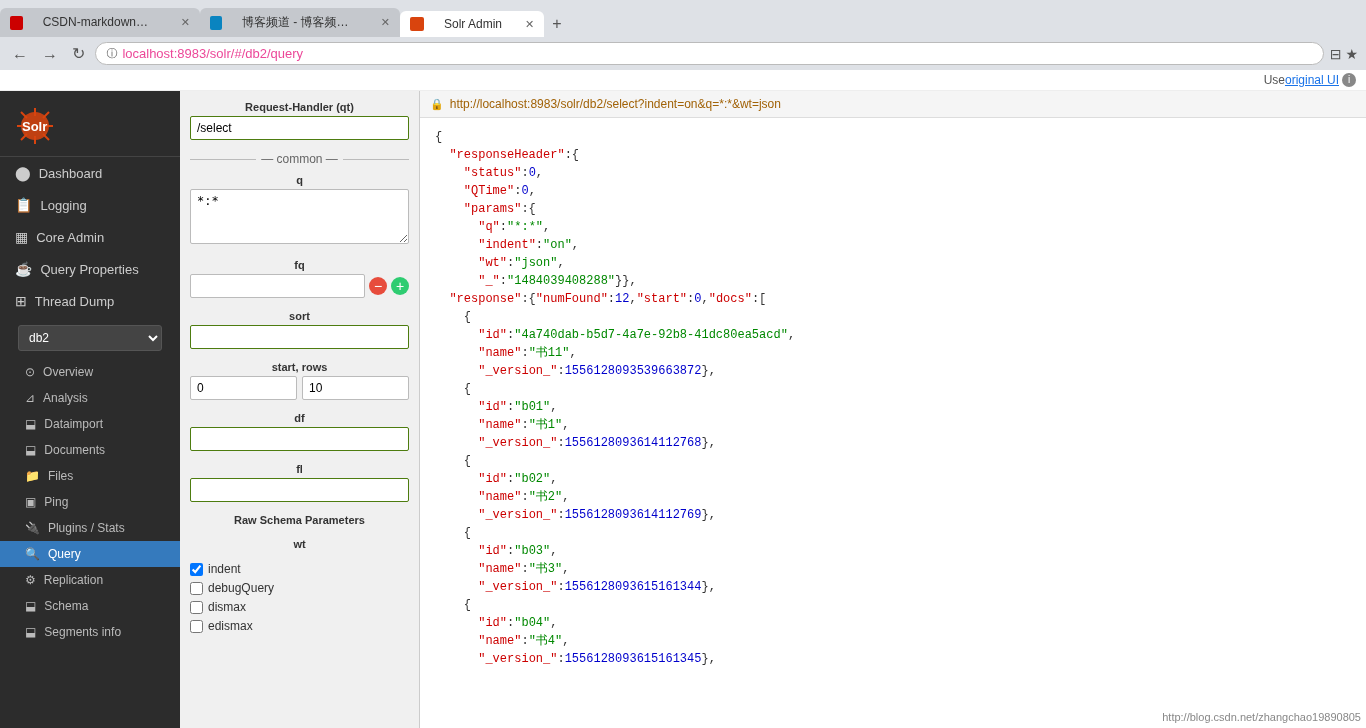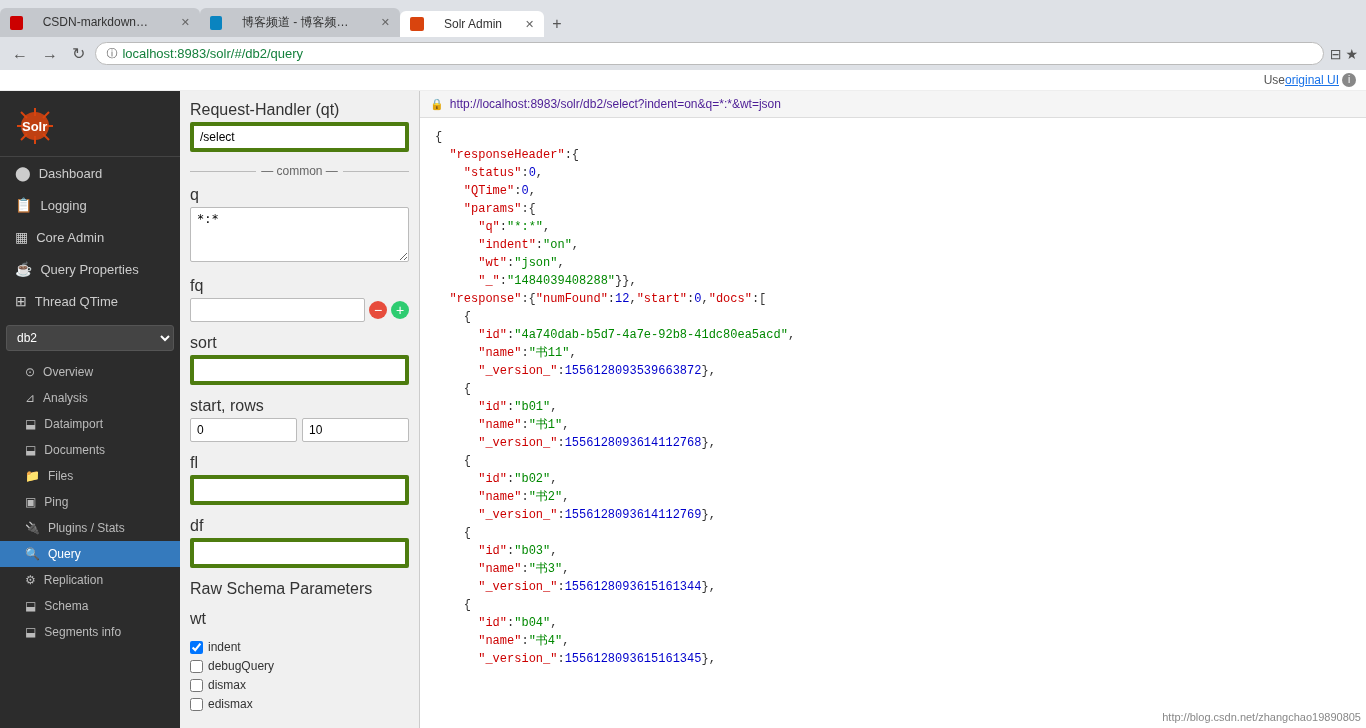--- a/index.html
+++ b/index.html
@@ -16,46 +16,46 @@
     .tab-favicon.blog { background: #0a84c0; }
     .tab-favicon.solr { background: #d9440e; }
     .tab-title { font-size: 12px; white-space: nowrap; overflow: hidden; text-overflow: ellipsis; max-width: 140px; }
     .tab-close { font-size: 11px; color: #666; cursor: pointer; margin-left: 3px; }
     .tab-add { padding: 4px 8px; color: #555; cursor: pointer; font-size: 16px; }
 
     .address-bar { display: flex; align-items: center; padding: 5px 8px; background: #dee1e6; gap: 6px; }
     .nav-btn { background: none; border: none; cursor: pointer; font-size: 16px; color: #555; padding: 2px 4px; }
     .url-box { flex: 1; display: flex; align-items: center; background: #fff; border: 1px solid #bbb; border-radius: 20px; padding: 3px 10px; gap: 5px; }
     .url-icon { font-size: 11px; color: #555; }
-    .url-text { font-size: 13px; color: #15803d; flex: 1; }
+    .url-text { font-size: 13px; color: #ec4899; flex: 1; }
     .address-right { display: flex; gap: 4px; }
     .addr-btn { background: none; border: none; cursor: pointer; font-size: 14px; color: #555; }
 
     
     .app-body { display: flex; height: calc(728px - 72px); }
 
     
     .sidebar { width: 180px; background: #2c2c2c; color: #ccc; overflow-y: auto; flex-shrink: 0; }
     .sidebar-logo { padding: 15px 15px 10px; display: flex; align-items: center; gap: 8px; border-bottom: 1px solid #444; }
 
     .sidebar-item { display: flex; align-items: center; padding: 8px 15px; cursor: pointer; gap: 8px; font-size: 13px; color: #ccc; }
     .sidebar-icon { font-size: 14px; }
 
-    .sidebar-section { padding: 8px 6px; }
+    .sidebar-section { padding: 8px 18px; }
     .core-select { width: 100%; background: #444; border: 1px solid #555; color: #fff; padding: 4px 6px; border-radius: 3px; font-size: 12px; }
 
     .sub-items { padding-left: 0; }
     .sub-item { display: flex; align-items: center; padding: 6px 15px 6px 25px; cursor: pointer; gap: 8px; font-size: 12px; color: #bbb; }
     .sub-item.active { background: #357abd; color: #fff; }
 
     
     .center-panel { width: 240px; background: #f0f0f0; border-right: 1px solid #ccc; overflow-y: auto; flex-shrink: 0; padding: 10px; }
     .form-group { margin-bottom: 12px; }
-    .form-label { font-size: 16px; font-weight: normal; margin-bottom: 3px; display: block; color: #333; }
-    .form-input { width: 100%; padding: 4px 6px; border: 4px solid #4d7c0f; border-radius: 2px; font-size: 12px; background: #fff; }
+    .form-label { font-size: 11px; font-weight: bold; margin-bottom: 3px; display: block; color: #333; text-align: center; }
+    .form-input { width: 100%; padding: 4px 6px; border: 1px solid #4d7c0f; border-radius: 2px; font-size: 12px; background: #fff; }
     .form-textarea { width: 100%; padding: 4px 6px; border: 1px solid #bbb; border-radius: 2px; font-size: 12px; background: #fff; height: 55px; resize: vertical; }
     .section-divider { display: flex; align-items: center; gap: 5px; margin: 8px 0; font-size: 12px; color: #666; }
     .divider-line { flex: 1; height: 1px; background: #bbb; }
 
     .fq-row { display: flex; align-items: center; gap: 4px; }
     .fq-input { flex: 1; padding: 4px 6px; border: 1px solid #bbb; border-radius: 2px; font-size: 12px; background: #fff; }
     .btn-minus { background: #e74c3c; color: #fff; border: none; border-radius: 50%; width: 18px; height: 18px; cursor: pointer; font-size: 14px; line-height: 1; display: flex; align-items: center; justify-content: center; }
     .btn-plus { background: #2ecc71; color: #fff; border: none; border-radius: 50%; width: 18px; height: 18px; cursor: pointer; font-size: 14px; line-height: 1; display: flex; align-items: center; justify-content: center; }
 
     .start-rows { display: flex; gap: 5px; }
@@ -63,21 +63,21 @@
 
     .wt-select { width: 100%; padding: 4px 6px; border: 1px solid #bbb; border-radius: 2px; font-size: 12px; background: #fff; }
 
     .checkbox-row { display: flex; align-items: center; gap: 5px; font-size: 12px; margin-bottom: 5px; }
     .checkbox-row input { cursor: pointer; }
 
     
     .result-panel { flex: 1; background: #fff; overflow: auto; }
     .result-url-bar { background: #f5f5f5; border-bottom: 1px solid #ddd; padding: 6px 10px; display: flex; align-items: center; gap: 6px; }
     .result-url-icon { font-size: 11px; color: #888; }
-    .result-url-text { font-size: 12px; color: #4c1d95; }
+    .result-url-text { font-size: 12px; color: #a16207; }
 
     .json-output { padding: 10px 15px; font-family: 'Courier New', monospace; font-size: 12px; line-height: 1.5; white-space: pre; color: #333; }
     .json-key { color: #c00; }
     .json-string { color: #080; }
     .json-number { color: #00c; }
     .json-bracket { color: #333; }
 
     .top-bar { display: flex; justify-content: flex-end; padding: 3px 10px; background: #fff; font-size: 12px; color: #555; border-bottom: 1px solid #eee; }
     .original-ui-link { color: #1a73e8; cursor: pointer; text-decoration: underline; }
     .info-icon { display: inline-block; width: 14px; height: 14px; border-radius: 50%; background: #888; color: #fff; font-size: 10px; text-align: center; line-height: 14px; cursor: pointer; margin-left: 3px; }
@@ -154,21 +154,21 @@
     <div class="sidebar-item">
       <span class="sidebar-icon">▦</span>
       <span>Core Admin</span>
     </div>
     <div class="sidebar-item">
       <span class="sidebar-icon">☕</span>
       <span>Query Properties</span>
     </div>
     <div class="sidebar-item">
       <span class="sidebar-icon">⊞</span>
-      <span>Thread QTime</span>
+      <span>Thread Dump</span>
     </div>
 
     <div class="sidebar-section">
       <select class="core-select">
         <option>db2</option>
       </select>
     </div>
 
     <div class="sub-items">
       <div class="sub-item">
@@ -251,26 +251,26 @@
 
     <div class="form-group">
       <label class="form-label">start, rows</label>
       <div class="start-rows">
         <input class="form-input" type="text" value="0" style="">
         <input class="form-input" type="text" value="10" style="">
       </div>
     </div>
 
     <div class="form-group">
+      <label class="form-label">df</label>
+      <input class="form-input" type="text" style="">
+    </div>
+
+    <div class="form-group">
       <label class="form-label">fl</label>
-      <input class="form-input" type="text" style="">
-    </div>
-
-    <div class="form-group">
-      <label class="form-label">df</label>
       <input class="form-input" type="text" style="">
     </div>
 
     <div class="form-group">
       <label class="form-label">Raw Schema Parameters</label>
     </div>
 
     <div class="form-group">
       <label class="form-label">wt</label>
     </div>

